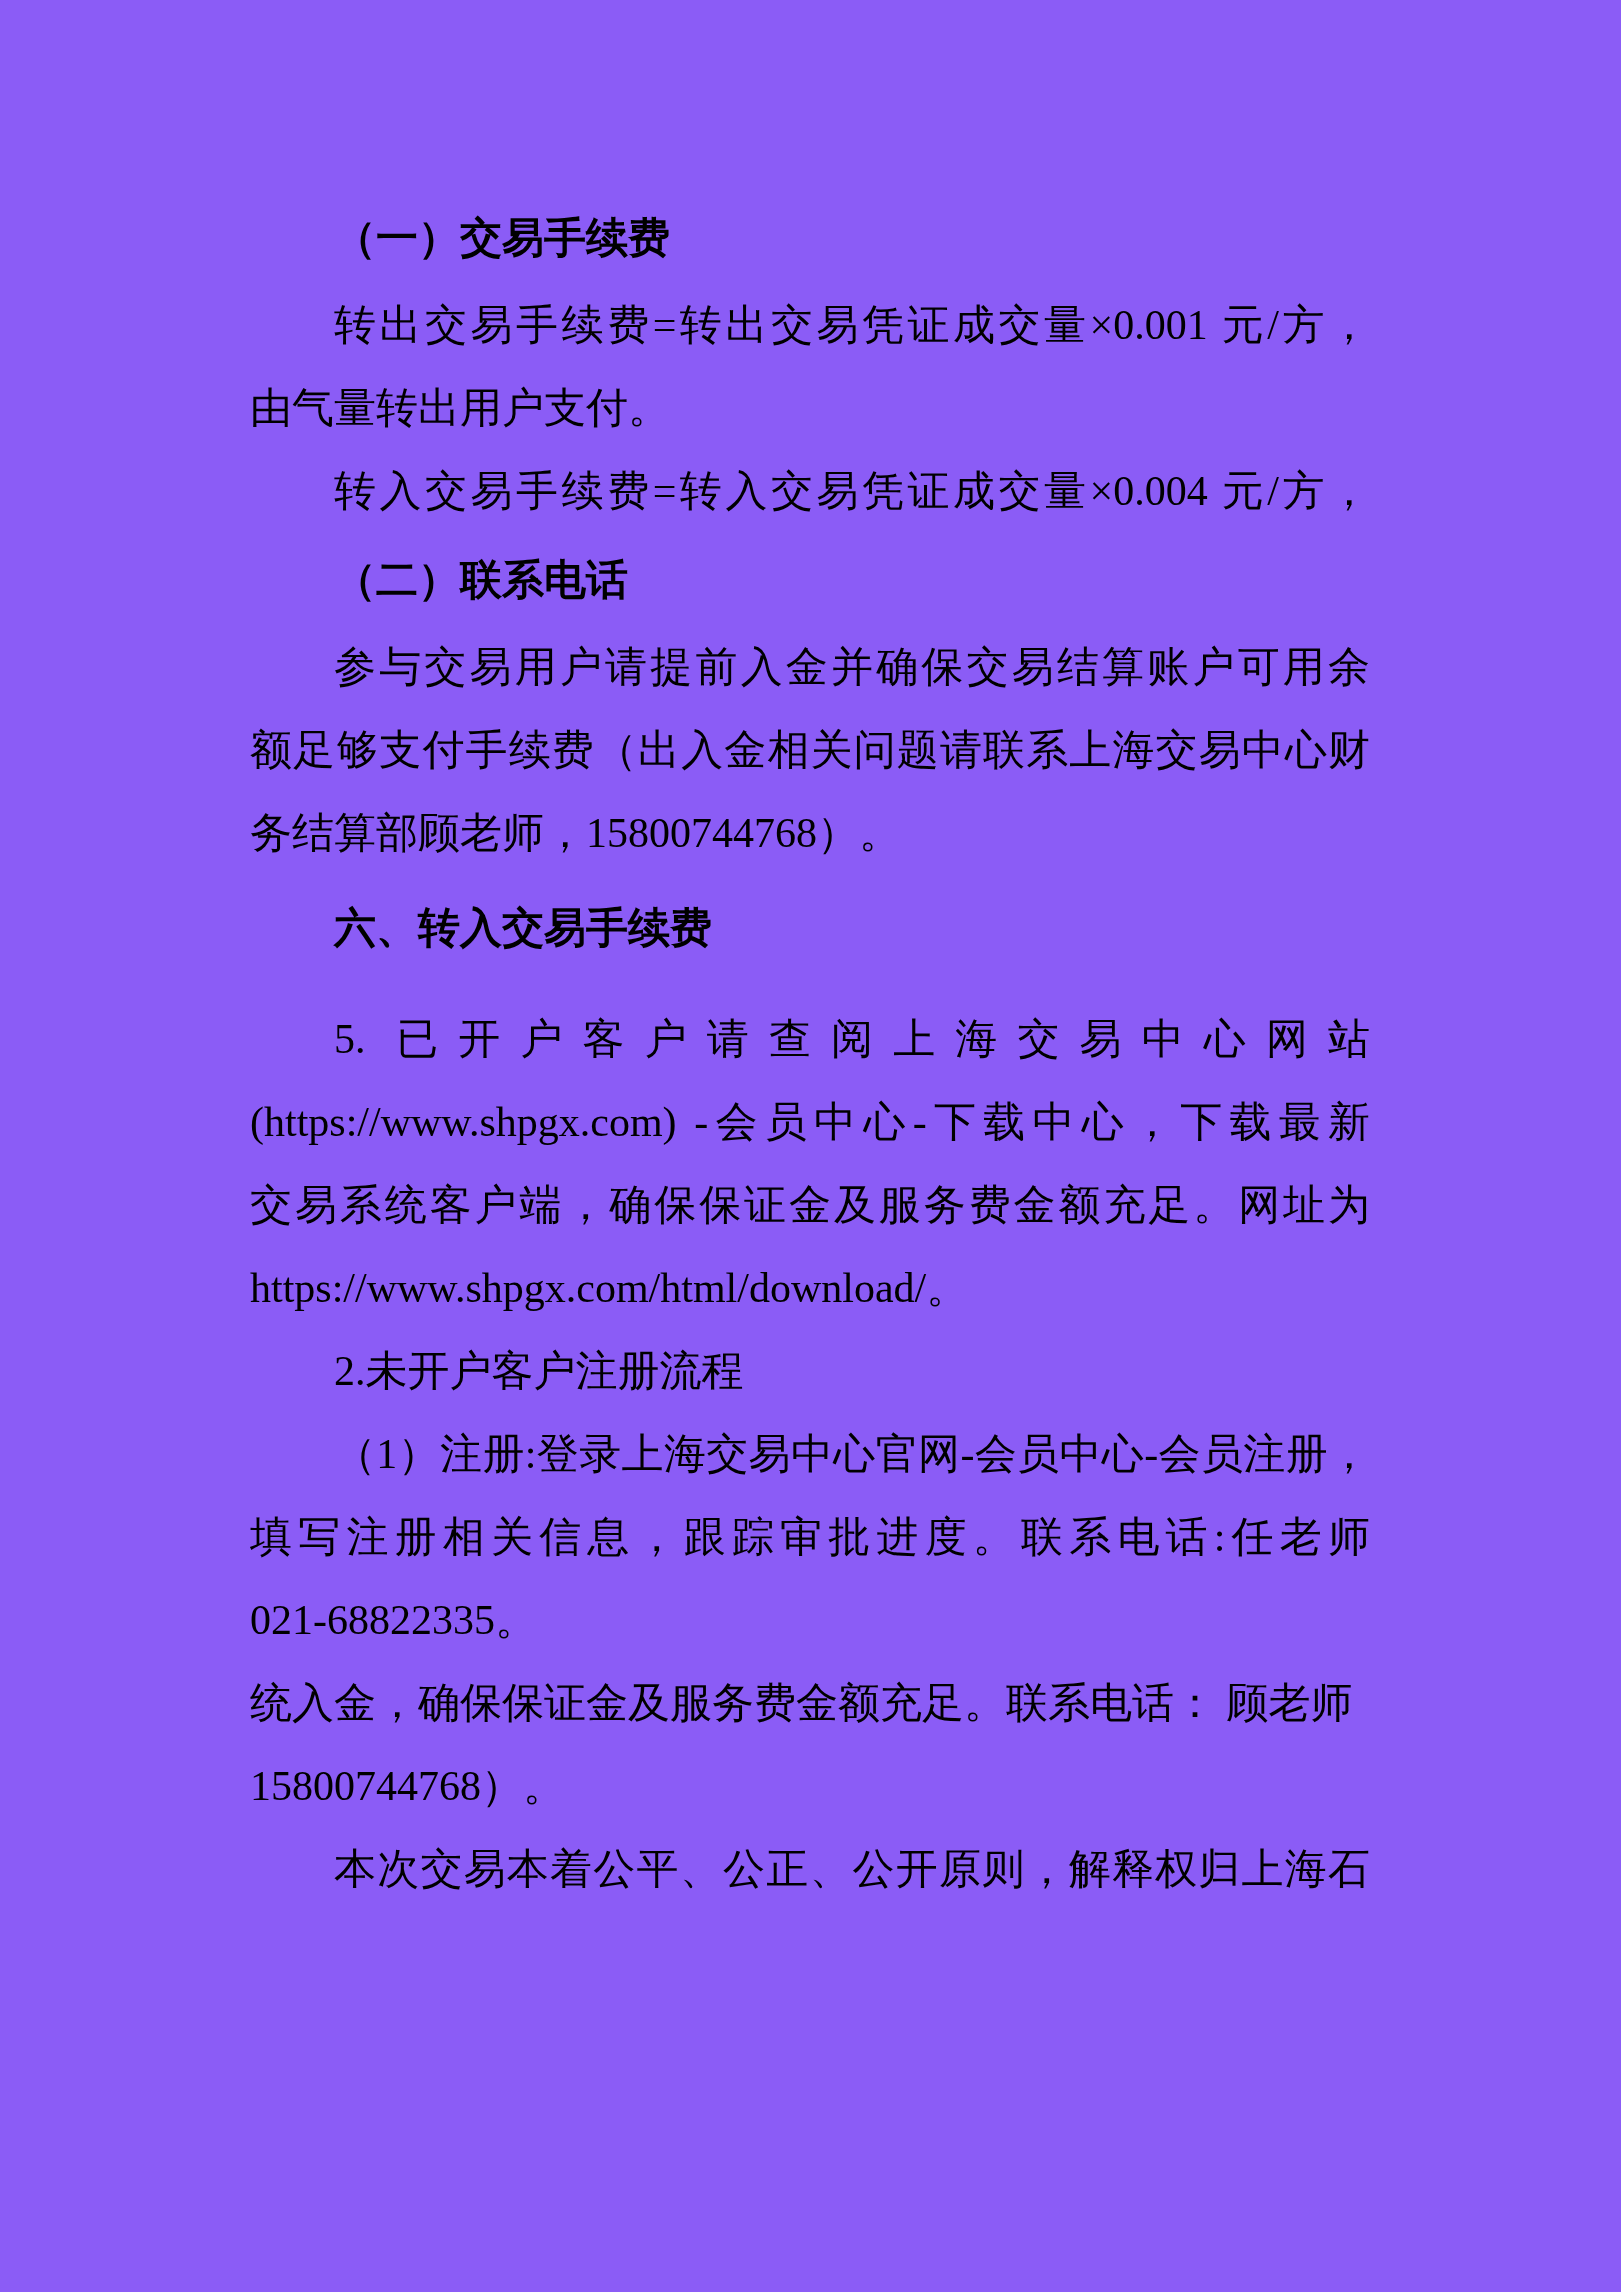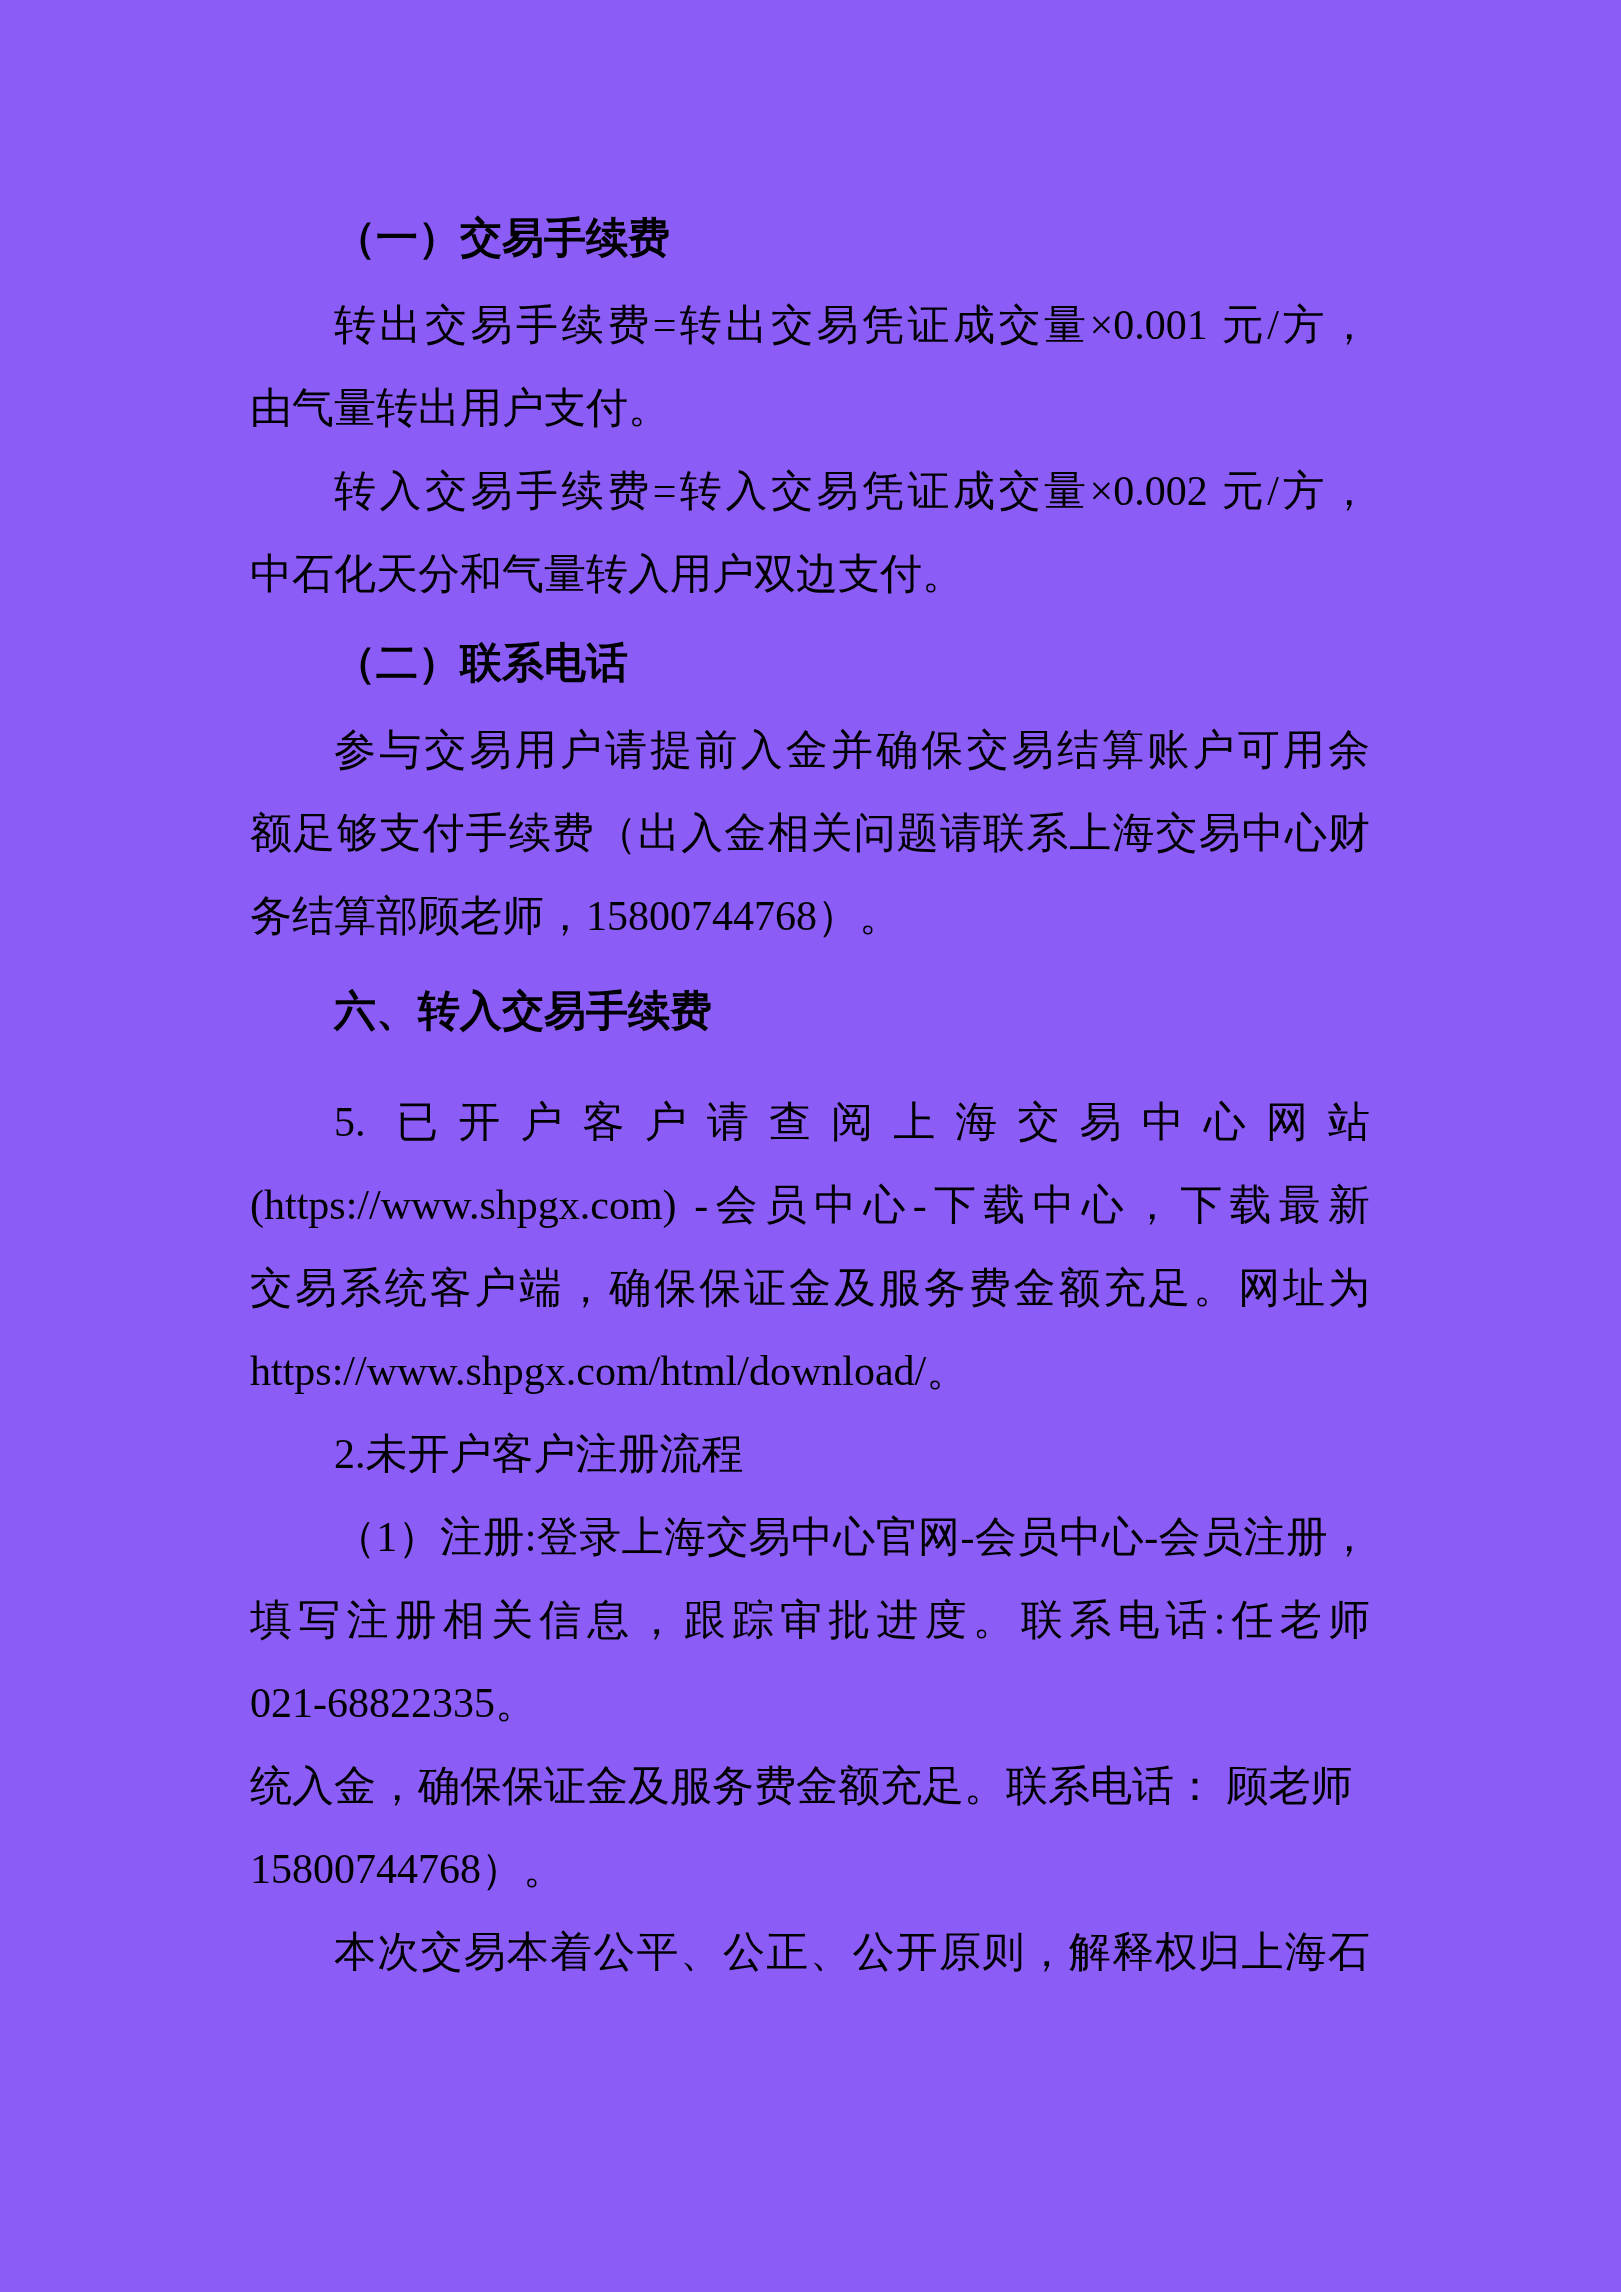--- a/index.html
+++ b/index.html
@@ -51,22 +51,21 @@
 </style>
 </head>
 <body>
 
 <div class="page">
   <div class="content">
 
     <div class="line hd ind">（一）交易手续费</div>
     <div class="line ind">转出交易手续费=转出交易凭证成交量×0.001 元/方，</div>
     <div class="line noj">由气量转出用户支付。</div>
-    <div class="line ind">转入交易手续费=转入交易凭证成交量×0.002 元/方，</div>
-    <div class="line noj">中石化天分和气量转入用户双边支付。</div>
+    <div class="line ind">转入交易手续费=转入交易凭证成交量×0.004 元/方，</div>
 
     <div class="line hd ind">（二）联系电话</div>
     <div class="line ind">参与交易用户请提前入金并确保交易结算账户可用余</div>
     <div class="line">额足够支付手续费（出入金相关问题请联系上海交易中心财</div>
     <div class="line noj">务结算部顾老师，15800744768）。</div>
 
     <div class="line hd hd-major ind">六、转入交易手续费</div>
     <div class="line ind">5. 已开户客户请查阅上海交易中心网站</div>
     <div class="line">(https://www.shpgx.com) -会员中心-下载中心，下载最新</div>
     <div class="line">交易系统客户端，确保保证金及服务费金额充足。网址为</div>

